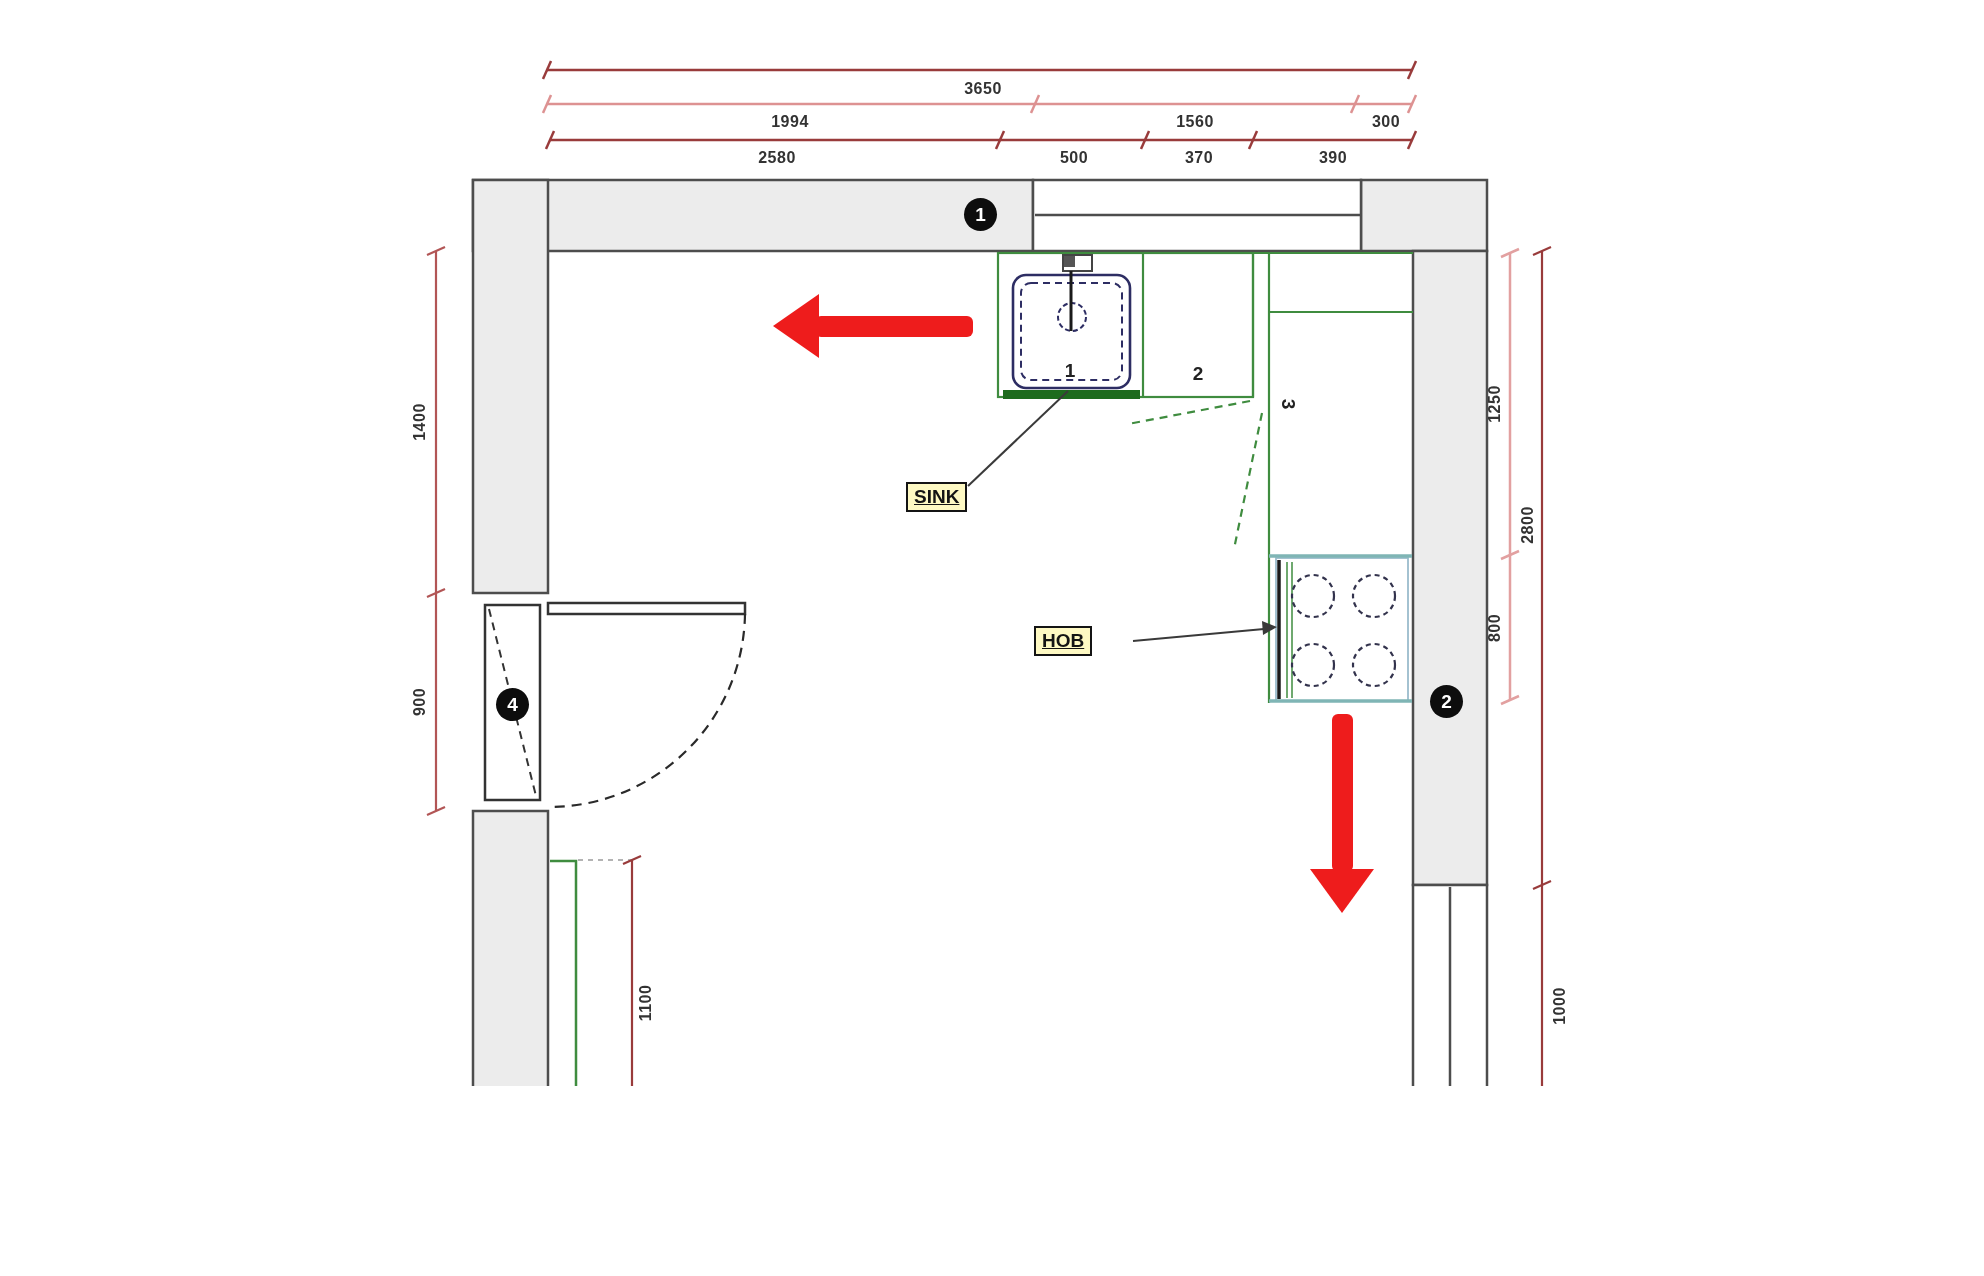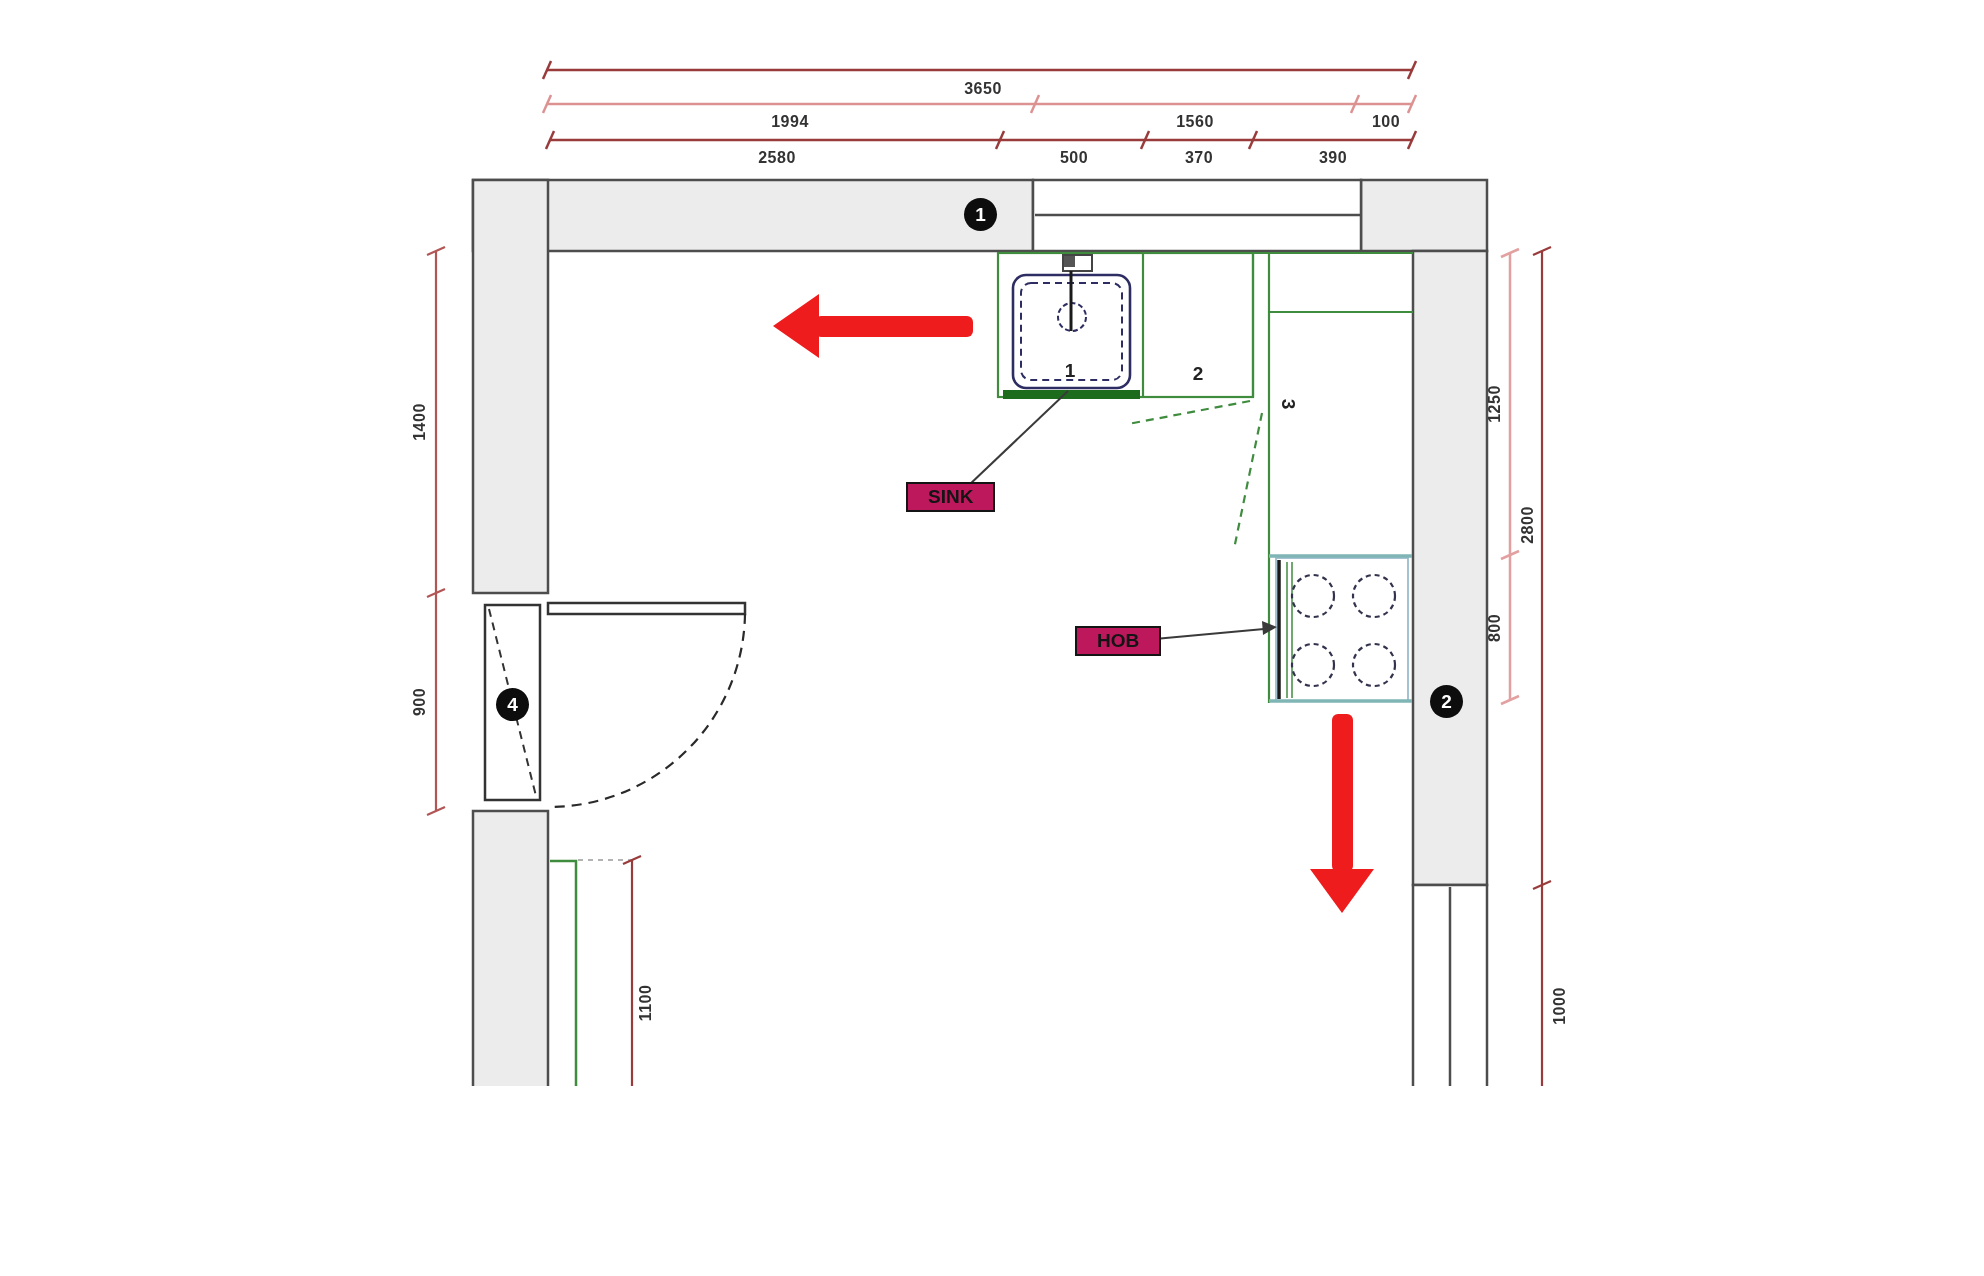--- a/index.html
+++ b/index.html
@@ -5,22 +5,22 @@
   html,body{margin:0;padding:0;background:#fff;}
   #canvas{position:relative;width:1984px;height:1086px;background:#ffffff;overflow:hidden;
           font-family:"Liberation Sans",sans-serif;}
   #plan-svg{position:absolute;left:0;top:0;}
   .dim{position:absolute;transform:translate(-50%,-50%);font-size:16px;font-weight:600;
        color:#333;letter-spacing:.5px;white-space:nowrap;}
   .dim.v{transform:translate(-50%,-50%) rotate(-90deg);}
   .badge{position:absolute;width:33px;height:33px;border-radius:50%;background:#0d0d0d;
          color:#fff;font-size:19px;font-weight:700;display:flex;align-items:center;
          justify-content:center;line-height:1;}
-  .tag{position:absolute;background:#be185d;border:2.5px solid #141414;color:#141414;
-       font-size:19px;font-weight:700;padding:1px 20px;line-height:1.25;}
+  .tag{position:absolute;background:#fef9c3;border:2.5px solid #141414;color:#141414;
+       font-size:19px;font-weight:700;padding:1px 6px;line-height:1.25;text-decoration:underline;}
   .unitnum{position:absolute;transform:translate(-50%,-50%);font-size:19px;font-weight:600;color:#222;}
   .unitnum.r{transform:translate(-50%,-50%) rotate(90deg);}
 </style>
 </head>
 <body>
 
 <div id="canvas">
 
 <svg id="plan-svg" width="1984" height="1276" viewBox="0 0 1984 1276">
 
@@ -158,40 +158,40 @@
     <g>
       <rect x="1332" y="714" width="21" height="158" rx="6"></rect>
       <polygon points="1342,913 1310,869 1374,869"></polygon>
     </g>
   </g>
 </svg>
 
   <div class="dim" style="left:983px;top:89px">3650</div>
   <div class="dim" style="left:790px;top:122px">1994</div>
   <div class="dim" style="left:1195px;top:122px">1560</div>
-  <div class="dim" style="left:1386px;top:122px">100</div>
+  <div class="dim" style="left:1386px;top:122px">300</div>
   <div class="dim" style="left:777px;top:158px">2580</div>
   <div class="dim" style="left:1074px;top:158px">500</div>
   <div class="dim" style="left:1199px;top:158px">370</div>
   <div class="dim" style="left:1333px;top:158px">390</div>
 
   <div class="dim v" style="left:420px;top:422px">1400</div>
   <div class="dim v" style="left:420px;top:702px">900</div>
 
   <div class="dim v" style="left:1495px;top:404px">1250</div>
   <div class="dim v" style="left:1495px;top:628px">800</div>
   <div class="dim v" style="left:1528px;top:525px">2800</div>
   <div class="dim v" style="left:1560px;top:1006px">1000</div>
 
   <div class="dim v" style="left:646px;top:1003px">1100</div>
 
   <div class="badge" style="left:964px;top:198px">1</div>
   <div class="badge" style="left:1430px;top:685px">2</div>
   <div class="badge" style="left:496px;top:688px">4</div>
 
   <div class="tag" style="left:906px;top:482px">SINK</div>
-  <div class="tag" style="left:1075px;top:626px">HOB</div>
+  <div class="tag" style="left:1034px;top:626px">HOB</div>
 
   <div class="unitnum" style="left:1070px;top:371px">1</div>
   <div class="unitnum" style="left:1198px;top:374px">2</div>
   <div class="unitnum r" style="left:1288px;top:404px">3</div>
 
 </div>
 
 </body></html>

